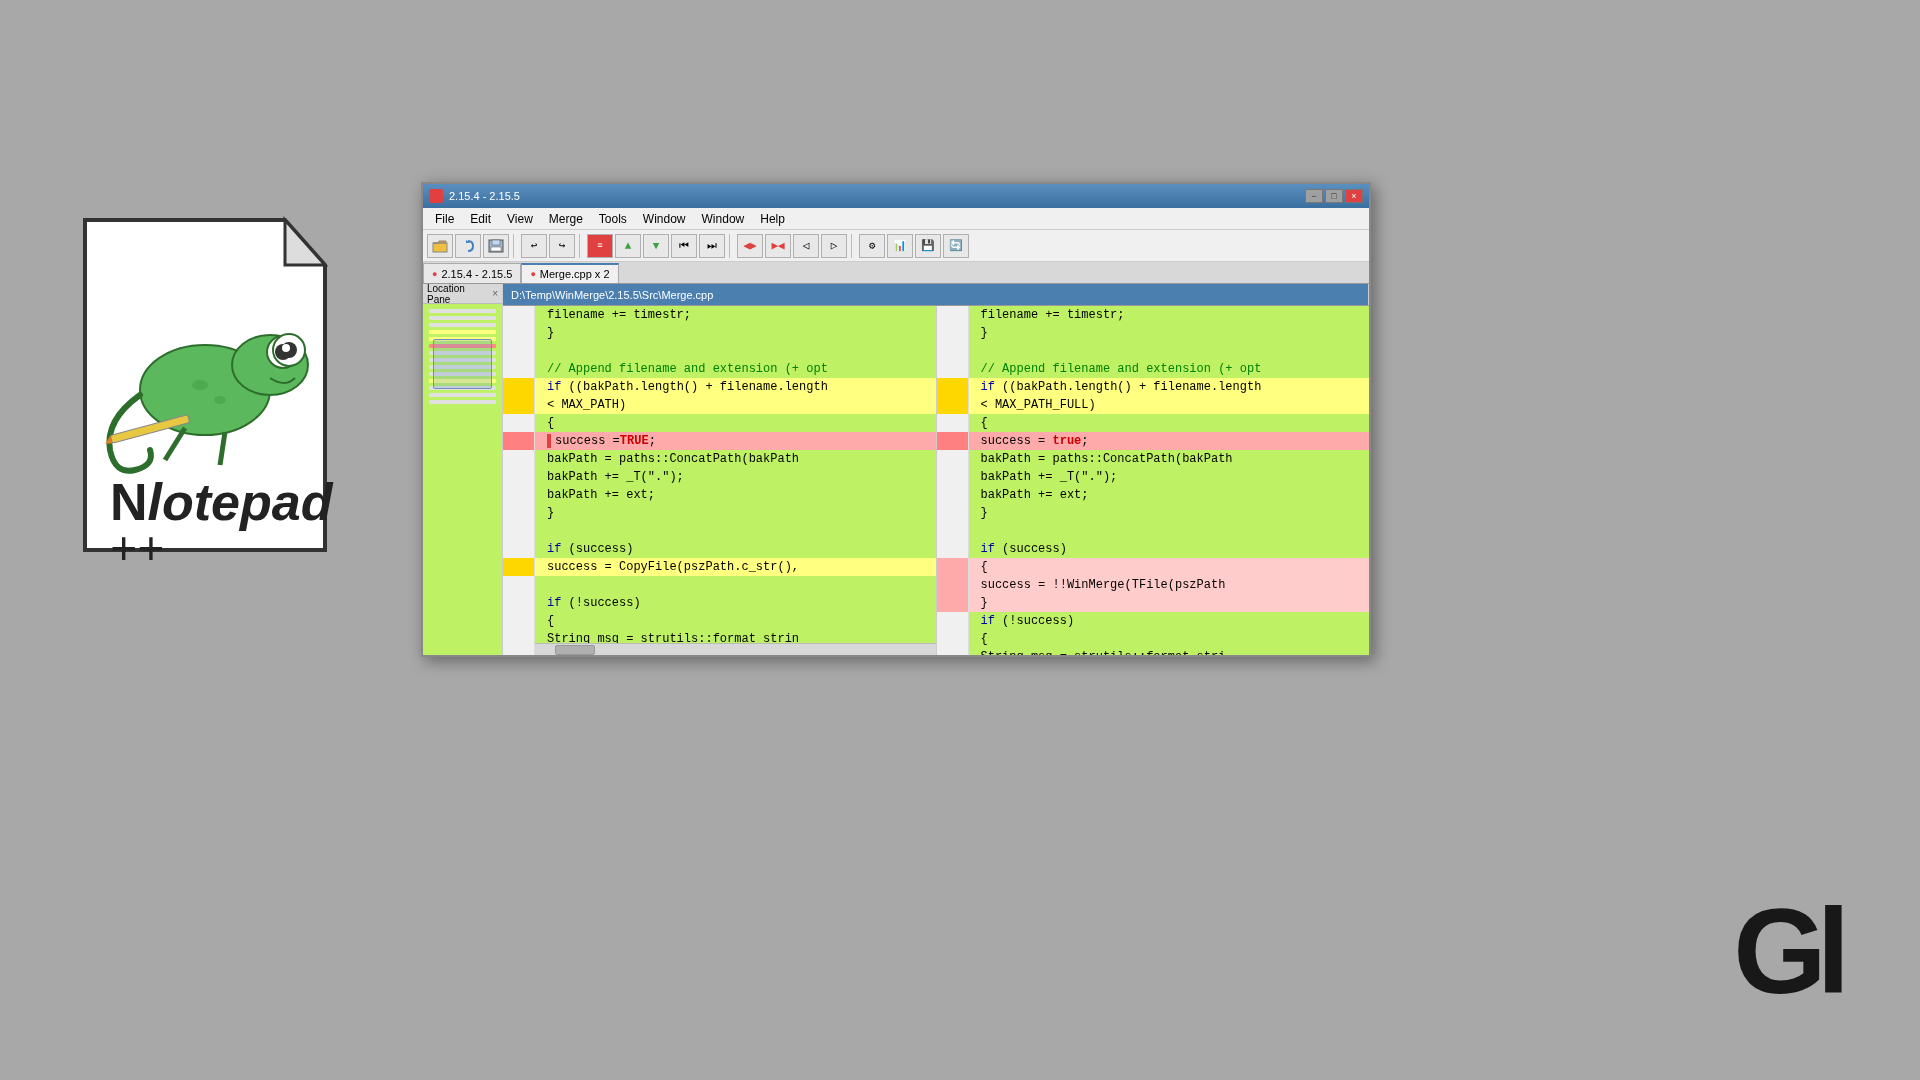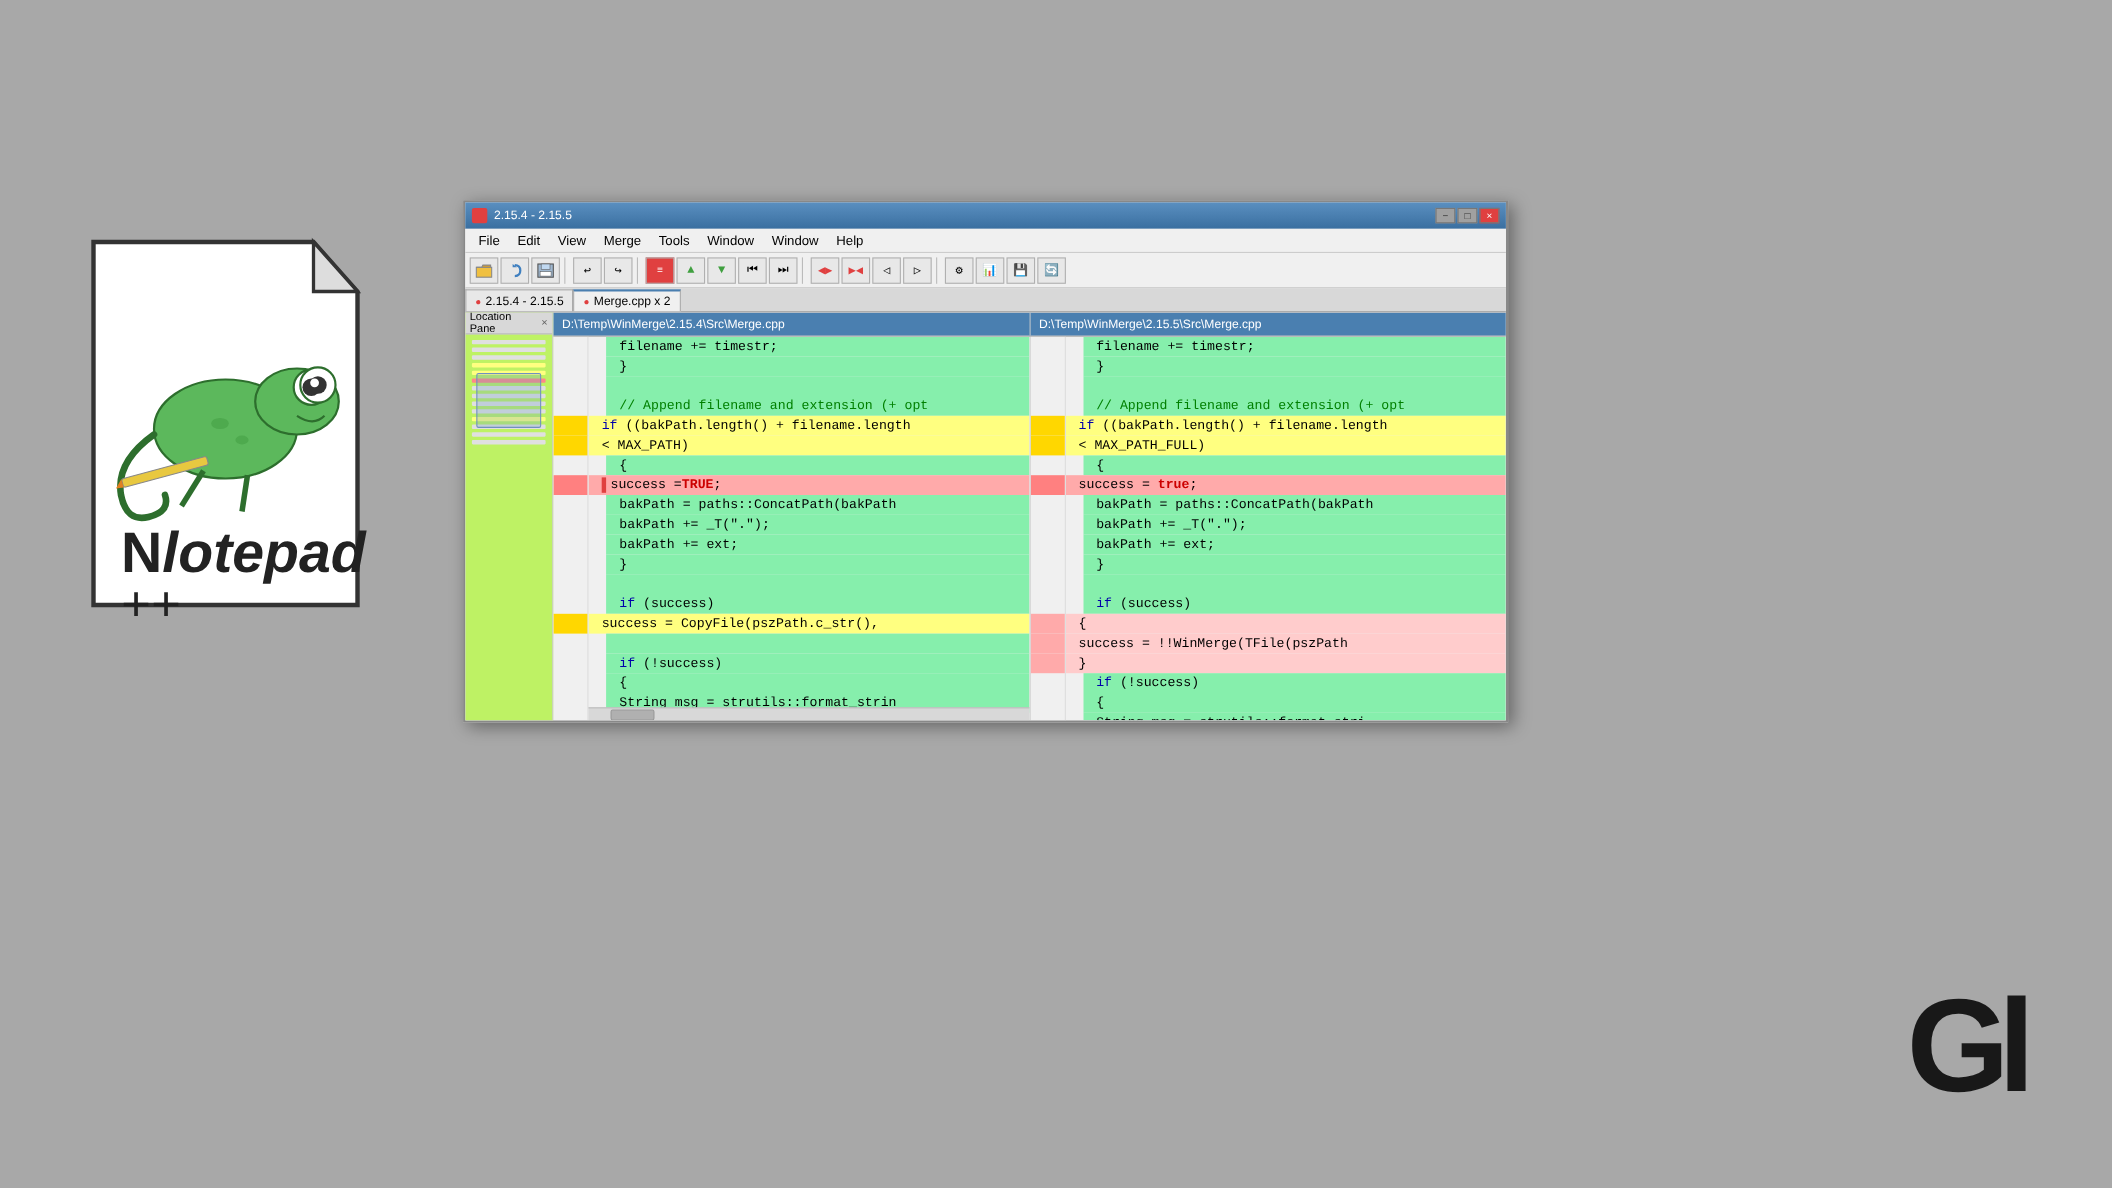--- a/index.html
+++ b/index.html
@@ -258,21 +258,21 @@
       height: 18px;
       display: flex;
       align-items: center;
       font-size: 12px;
       font-family: 'Courier New', monospace;
       padding-left: 4px;
       white-space: nowrap;
       overflow: hidden;
     }
 
-    .line-normal { background: #86efac; margin-left: 16px; }
+    .line-normal { background: #bef264; }
     .line-yellow { background: #ffff80; }
     .line-red { background: #ffaaaa; }
     .line-salmon { background: #ffcccc; }
 
     
     .notepadpp-logo {
       position: absolute;
       left: 55px;
       top: 210px;
     }
@@ -423,23 +423,20 @@
           </div>
 
           <div style="position:absolute;top:35px;left:10px;right:10px;height:50px;background:rgba(100,150,200,0.25);border:1px solid #7090c0;border-radius:2px;"></div>
         </div>
       </div>
 
       <div class="diff-container">
 
         <div class="path-bars">
           <div class="path-bar">
-            <span>D:\Temp\WinMerge\2.15.4\Src\Merge.cpp</span>
-          </div>
-          <div class="path-bar">
             <span>D:\Temp\WinMerge\2.15.5\Src\Merge.cpp</span>
           </div>
         </div>
 
         <div class="code-panes">
 
           <div class="code-pane" style="position:relative;">
             <div style="display:flex;height:100%;overflow:hidden;">
 
               <div style="width:32px;min-width:32px;background:#f0f0f0;border-right:1px solid #ddd;">

